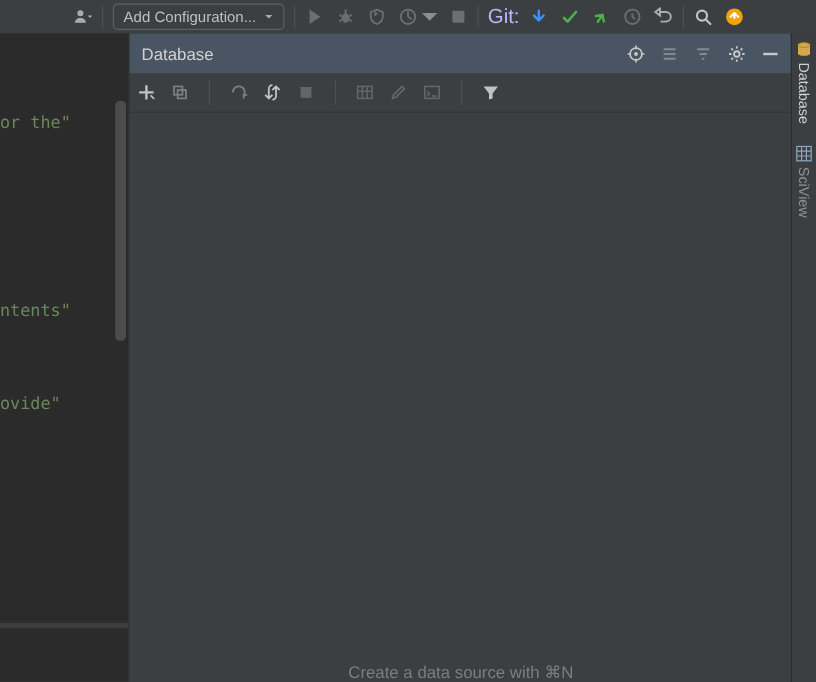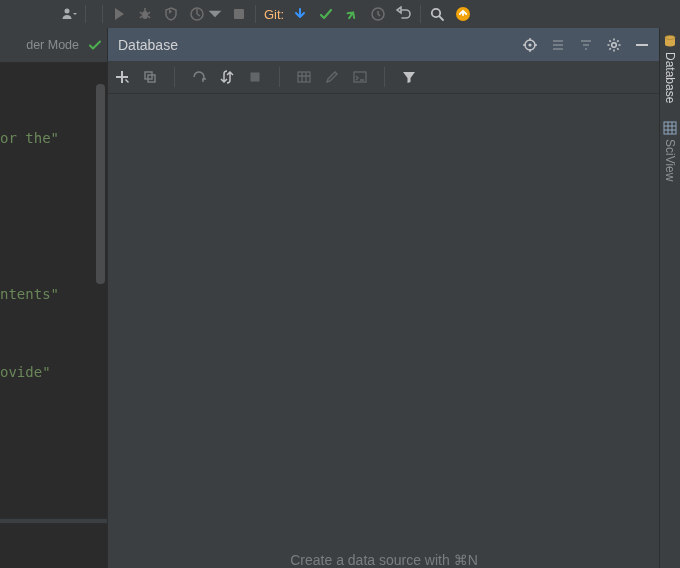--- a/index.html
+++ b/index.html
@@ -48,21 +48,21 @@
     background:#3c3f41;
     border:1px solid #5e6060;
     border-radius:4px;
     color:#bfbfbf;
     height:20px;
     padding:0 8px;
     font-size:12.5px;
     gap:6px;
   }
 
-  .git-label { color:#fdba74; margin-right:4px; font-size:13px;}
+  .git-label { color:#c4b5fd; margin-right:4px; font-size:17px;}
 
   .right-tabs {
     position:absolute;
     top:28px;
     right:0;
     width:20px;
     height:calc(100% - 28px);
     background:#3c3f41;
     border-left:1px solid #2b2d2e;
     display:flex;
@@ -197,20 +197,26 @@
           <g fill="#a9adb0">
             <circle cx="6" cy="5" r="2.5"></circle>
             <path d="M1.5 13c0-2.5 2-4 4.5-4s4.5 1.5 4.5 4z"></path>
           </g>
           <path d="M12 7l2 2 2-2z" fill="#a9adb0"></path>
         </svg>
     </span>
   </div>
   <div class="tb-sep"></div>
 
+  <div class="combo-btn">
+    <span>Add Configuration...</span>
+    <svg width="8" height="8" viewBox="0 0 8 8">
+        <path d="M1 2.5l3 3 3-3z" fill="#a9adb0"></path>
+      </svg>
+  </div>
 
   <div class="tb-sep"></div>
 
   <span class="ic muted">
     <svg viewBox="0 0 16 16">
         <path d="M4 2l9 6-9 6z" fill="#6e6e6e"></path>
       </svg>
   </span>
   <span class="ic muted" style="margin-left:10px">
     <svg viewBox="0 0 16 16">
@@ -289,28 +295,20 @@
   </span>
   <span class="ic" style="margin-left:10px">
     <svg viewBox="0 0 16 16">
         <circle cx="8" cy="8" r="7" fill="#f0a30a"></circle>
         <path d="M8 5v4M4.8 8L8 4.8 11.2 8" stroke="#fff" stroke-width="1.8" fill="none" stroke-linecap="round" stroke-linejoin="round"></path>
       </svg>
   </span>
 </div>
 
 <div class="editor-area">
-  <div class="editor-header">
-    <span>der Mode</span>
-    <span class="ic ok">
-      <svg viewBox="0 0 16 16">
-          <path d="M3 8.5l3 3 7-7" fill="none" stroke="#4caf50" stroke-width="2" stroke-linecap="round" stroke-linejoin="round"></path>
-        </svg>
-    </span>
-  </div>
   <div class="editor-body">
     <div class="code-line">or the"</div>
     <div class="code-line"></div>
     <div class="code-line">ntents"</div>
     <div class="code-line">ovide"</div>
     <div class="code-line"></div>
     <div class="code-line"></div>
     
     
     

